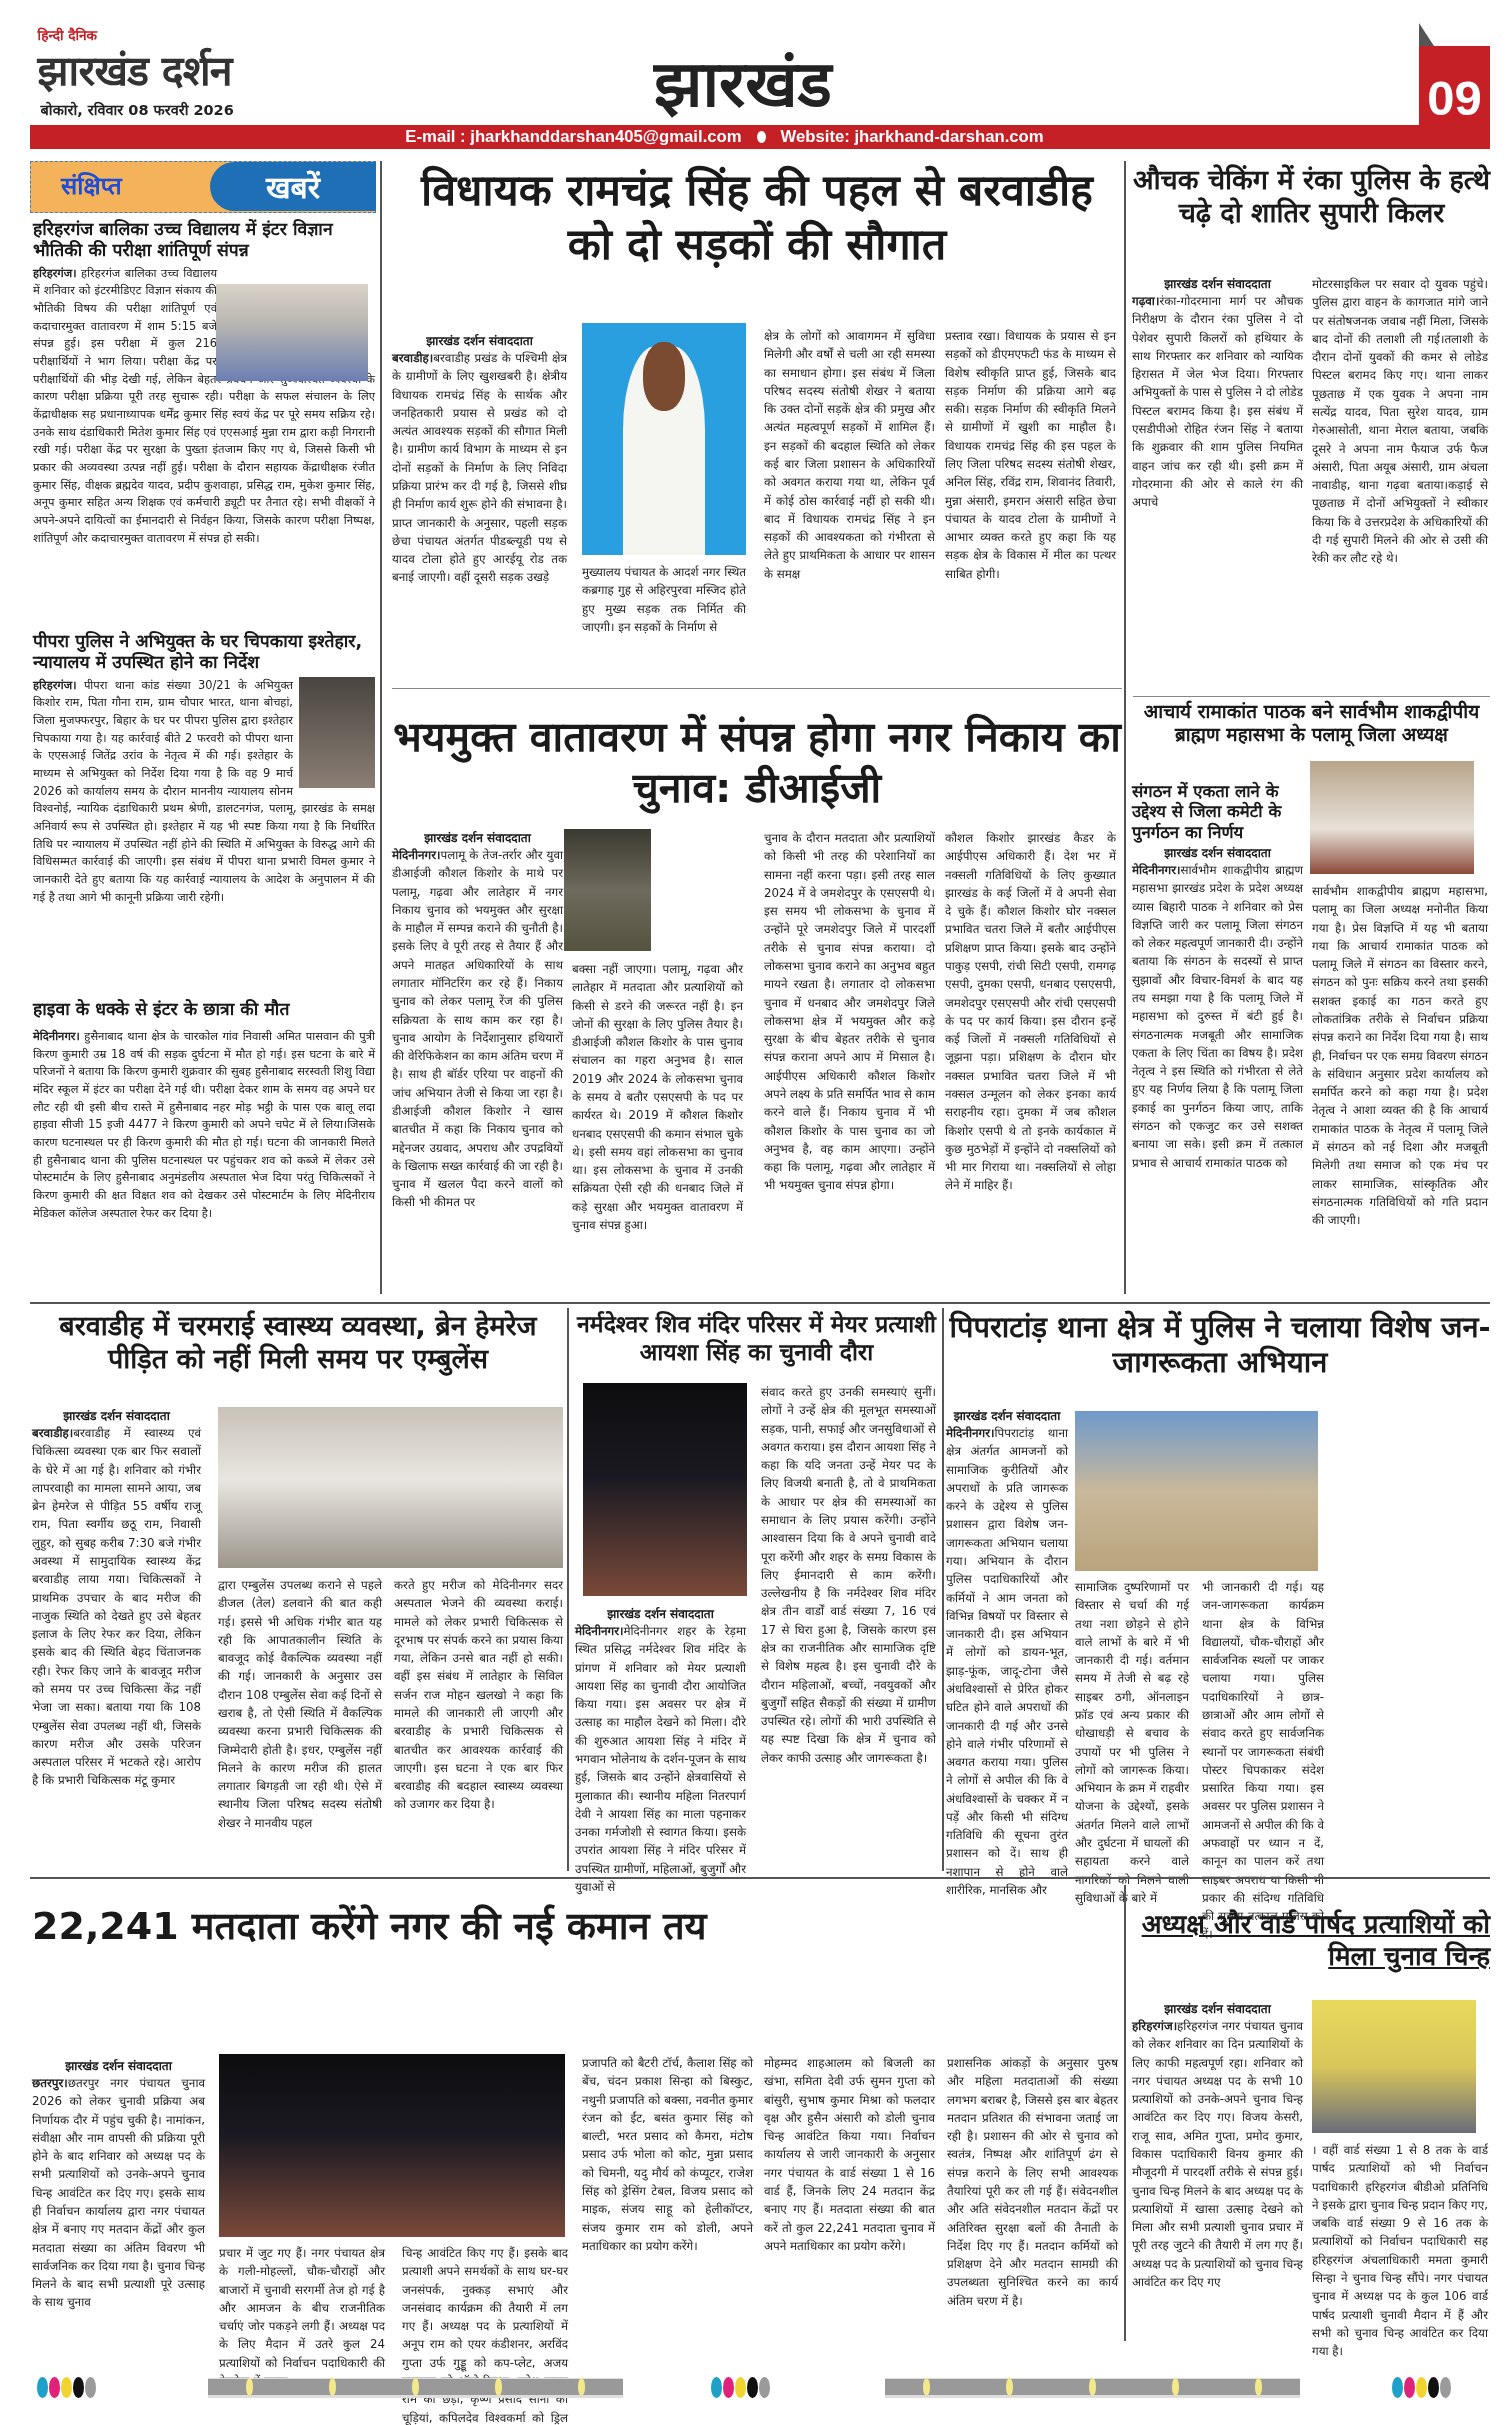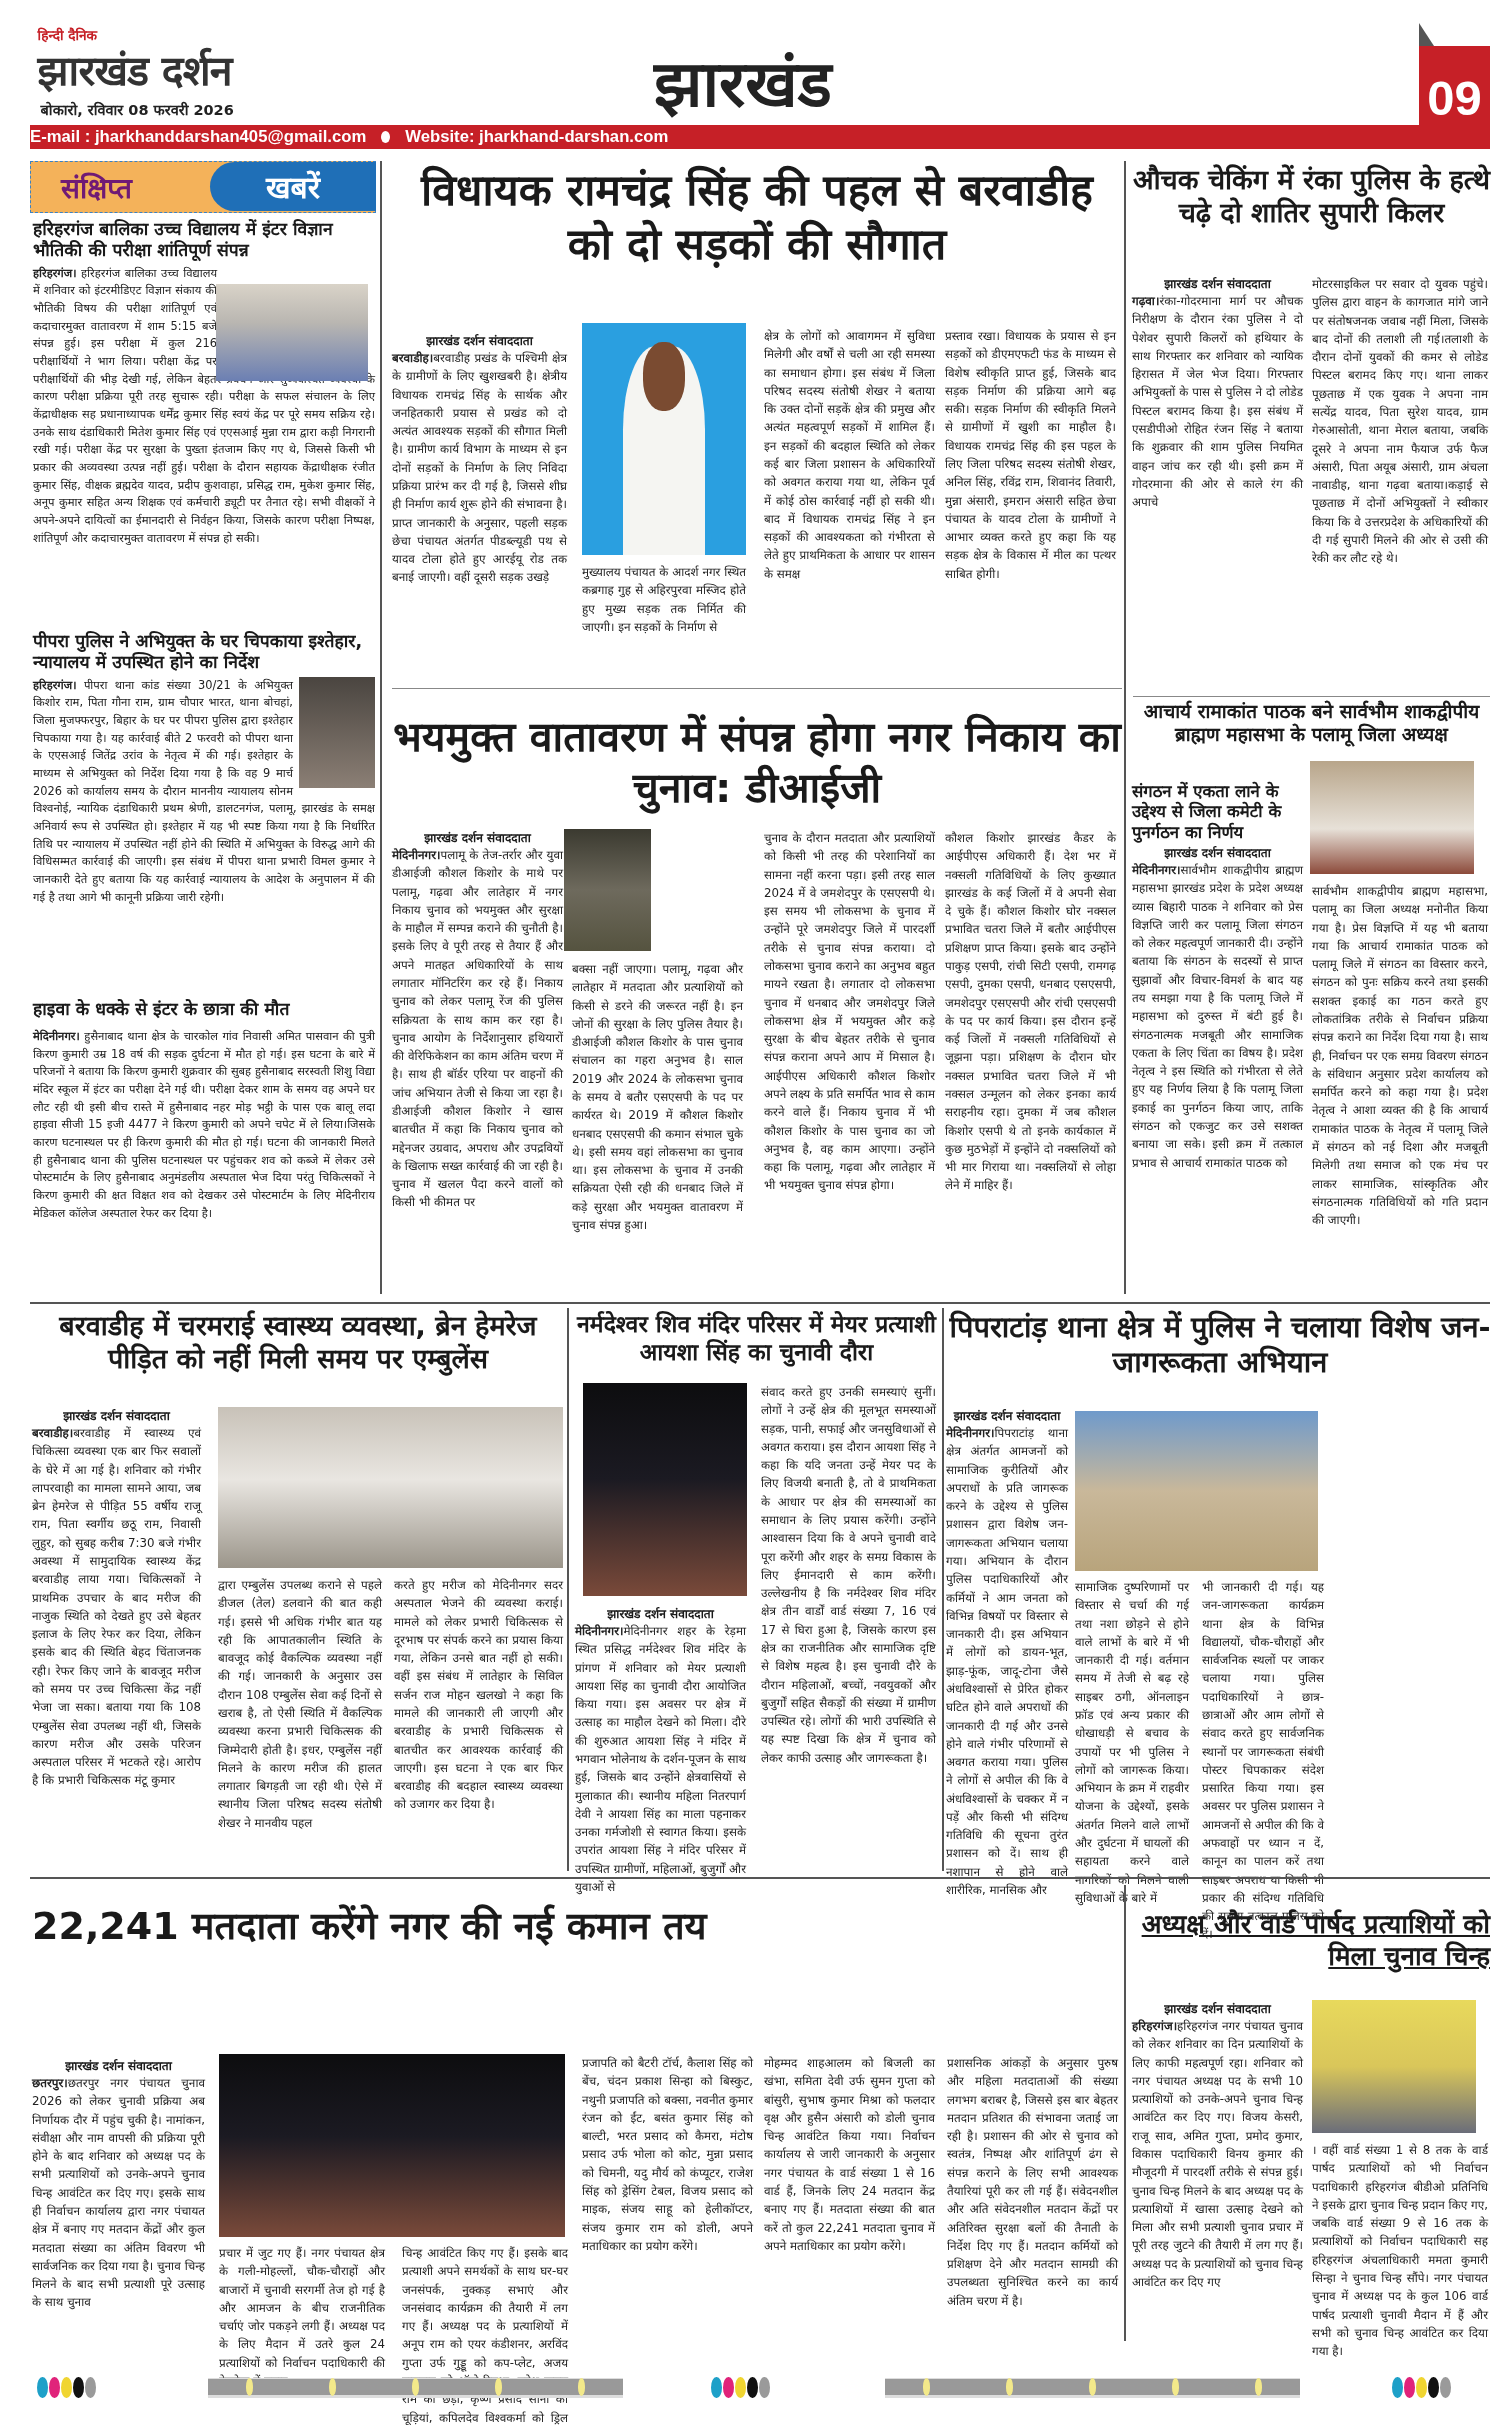--- a/index.html
+++ b/index.html
@@ -6,35 +6,35 @@
   body { width: 1511px; height: 2426px; background: #fff; font-family: "DejaVu Sans", sans-serif; color: #1a1a1a; position: relative; overflow: hidden; }
   .abs { position: absolute; }
   
   #masthead { left: 30px; top: 23px; width: 1460px; height: 129px; }
   .hindi-daily { left: 7.6px; top: 1.5px; font-size: 13.7px; color: #c62027; font-weight: bold; }
   .paper-name { left: 7.6px; top: 18px; font-size: 41px; font-weight: bold; color: #333; letter-spacing: -0.8px; }
   .dateline { left: 10.6px; top: 76px; font-size: 14.5px; font-weight: bold; color: #222; }
   .section-title { left: 624px; top: 15px; font-size: 64px; font-weight: bold; color: #222; }
   .page-tab { left: 1389px; top: 23px; width: 71px; height: 103px; background: #c62027; color: #fff; font-size: 49px; font-weight: bold; display: flex; align-items: center; justify-content: center; font-family: "Liberation Sans", sans-serif; }
   .page-tab-notch { left: 1389px; top: 0; width: 0; height: 0; border-left: 15px solid #555; border-top: 23px solid transparent; }
-  .contact-bar { left: 0; top: 102px; width: 1389px; height: 24px; background: #c62027; color: #fff; font-size: 16.7px; font-weight: bold; font-family: "Liberation Sans", sans-serif; display: flex; align-items: center; justify-content: flex-start; gap: 15px; }
+  .contact-bar { left: 0; top: 102px; width: 1389px; height: 24px; background: #c62027; color: #fff; font-size: 16.7px; font-weight: bold; font-family: "Liberation Sans", sans-serif; display: flex; align-items: center; justify-content: center; gap: 15px; }
   .contact-bar .dot { width: 9px; height: 12px; border-radius: 50%; background: #fff; display: inline-block; }
 
   
   .headline { font-weight: bold; line-height: 1.22; color: #1a1a1a; }
   .body-text { font-size: 11.8px; line-height: 1.55; text-align: justify; color: #222; }
   .byline { font-weight: bold; text-align: center; font-size: 12px; }
   .dateline-loc { font-weight: bold; }
   .photo { background: #999; overflow: hidden; }
   .col-rule { background: #555; width: 1.5px; }
   .h-rule { background: #888; height: 0.8px; }
 
   
   .brief-banner { left: 30px; top: 161px; width: 346px; height: 52px; background: #f4b25a; border: 1.5px dashed #3b82c4; }
-  .brief-left { left: 30px; top: 6px; font-size: 28px; font-weight: bold; color: #701a75; }
+  .brief-left { left: 30px; top: 6px; font-size: 24px; font-weight: bold; color: #1d4ed8; }
   .brief-right { left: 179px; top: 0; width: 166px; height: 49px; background: #1f6fb7; border-radius: 30px 0 0 30px; color: #fff; font-size: 30px; font-weight: bold; display: flex; align-items: center; justify-content: center; }
 
   .photo-classroom { background: linear-gradient(180deg,#d9d3c8 0%,#b9b6b1 40%,#6b7fb3 100%); }
   .photo-mla { background: #2a9fe0; }
   .photo-mla .person { position:absolute; left: 25%; top: 10%; width: 50%; height: 90%; background: #f5f5f2; border-radius: 40% 40% 0 0; }
   .photo-mla .face { position:absolute; left: 37%; top: 8%; width: 26%; height: 30%; background: #7a4b31; border-radius: 45%; }
   .photo-dig { background: linear-gradient(180deg,#3b3a30 0%,#6e6a5d 50%,#55533f 100%); }
   .photo-pathak { background: linear-gradient(180deg,#b8a58a 0%,#e7e1d8 60%,#8c4a3a 100%); }
   .photo-poster { background: linear-gradient(180deg,#4a4540 0%,#8b7f75 100%); }
   .photo-ambulance { background: linear-gradient(180deg,#c8c2b8 0%,#e9e6e1 45%,#9b958a 100%); }

